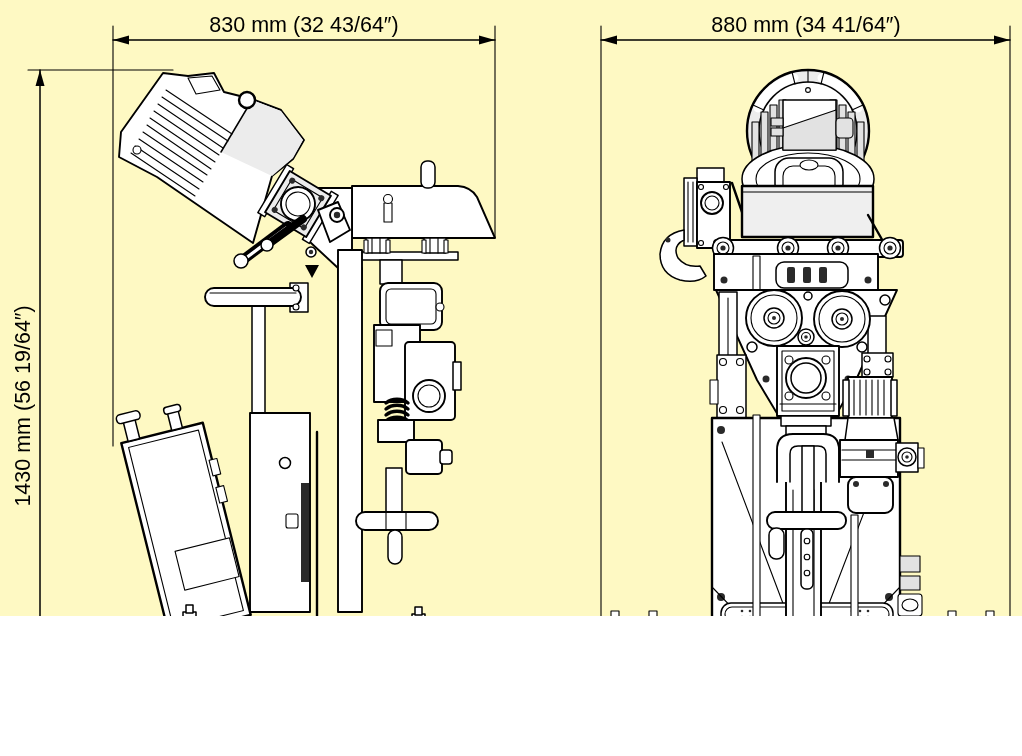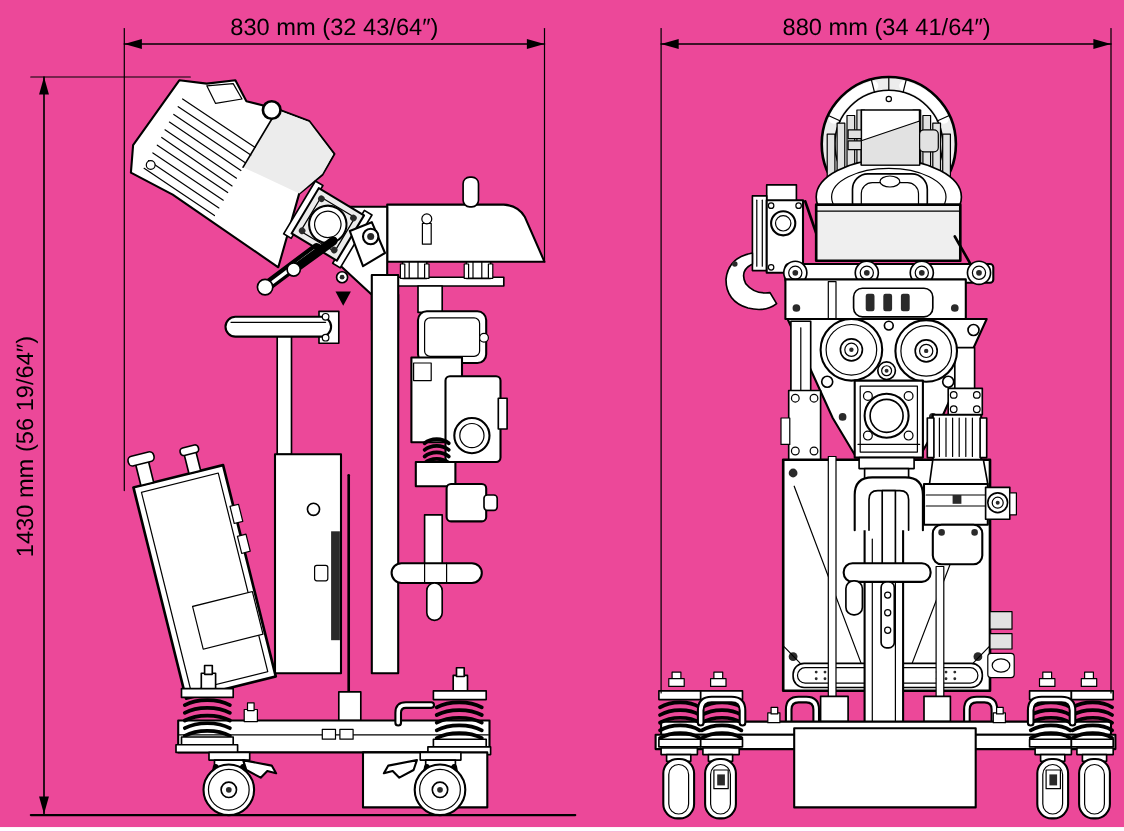--- a/index.html
+++ b/index.html
@@ -1,16 +1,16 @@
 <!DOCTYPE html>
 <html><head>
 <meta charset="utf-8">
 <style>
   html,body{margin:0;padding:0;background:#fff;}
-  .stage{position:relative;width:1022px;height:752px;background:#ec4899;overflow:hidden;}
+  .stage{position:relative;width:1022px;height:616px;background:#fef9c3;overflow:hidden;}
   svg{display:block;}
   .s{stroke:#000;fill:none;stroke-linejoin:round;stroke-linecap:round;}
   .w1{stroke-width:1.1;} .w15{stroke-width:1.5;} .w2{stroke-width:1.9;} .w3{stroke-width:2.4;}
   .fw{fill:#ffffff;} .fg{fill:#ececec;} .fg2{fill:#e2e2e2;} .fp{fill:#efefef;}
   .fd{fill:#2a2a2a;stroke:none;} .fb{fill:#000;stroke:none;}
   .coil{stroke:#000;fill:none;stroke-width:3.4;stroke-linecap:round;}
   .tube{stroke:#000;fill:none;stroke-width:7;stroke-linecap:round;}
   .tubein{stroke:#fff;fill:none;stroke-width:3.2;stroke-linecap:round;}
   text.dim{font-family:"Liberation Sans",sans-serif;font-size:21.5px;fill:#000;}
 </style>

